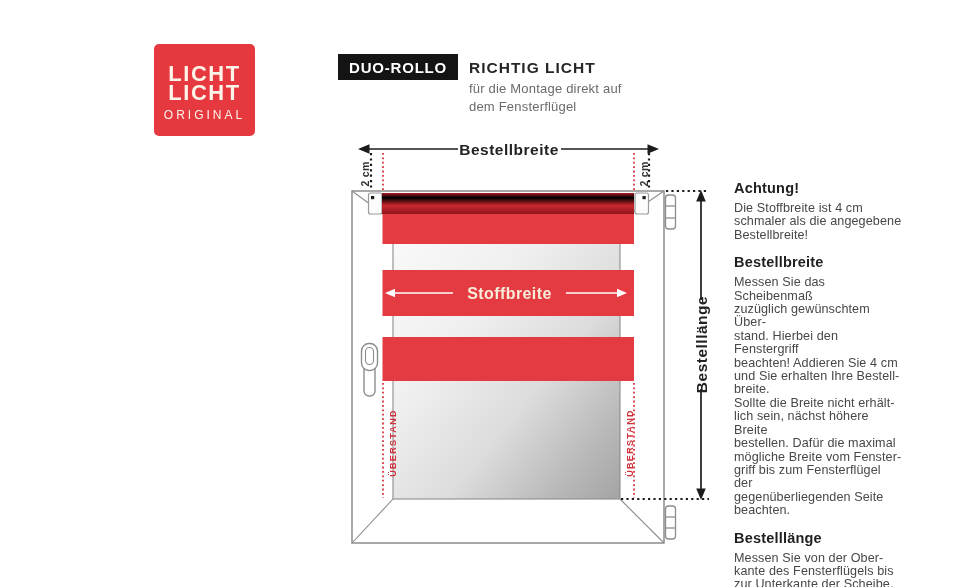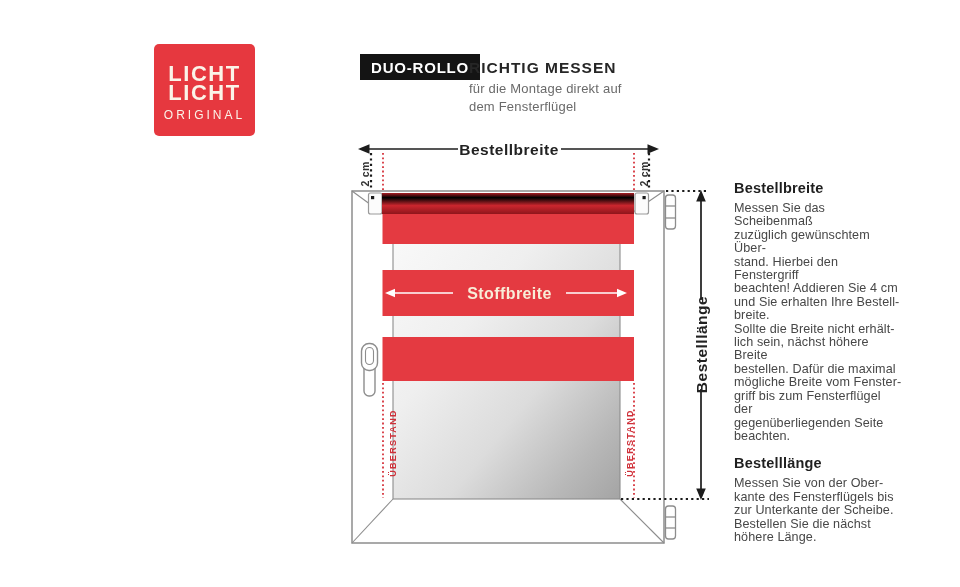--- a/index.html
+++ b/index.html
@@ -19,21 +19,21 @@
   }
   .logo .big {
     font-size:22px; font-weight:bold; letter-spacing:1.5px; line-height:18.5px;
   }
   .logo .small {
     font-size:12px; letter-spacing:3px; margin-top:6px; font-weight:normal;
   }
 
   
   .badge {
-    position:absolute; left:308px; top:38px; height:26px;
+    position:absolute; left:286px; top:38px; height:26px;
     background:#141414; color:#ffffff; font-size:15px; font-weight:bold;
     letter-spacing:0.8px; display:inline-flex; align-items:center; padding:4px 11px;
   }
   .title {
     position:absolute; left:417px; top:43px; font-size:15.5px; font-weight:bold;
     color:#262626; letter-spacing:1px;
   }
   .subtitle {
     position:absolute; left:417px; top:64px; font-size:13px; color:#6a6a6a;
     line-height:17.5px; white-space:pre-line; letter-spacing:0.2px;
@@ -61,21 +61,21 @@
 
 <div class="page">
 
   <div class="logo">
     <div class="big">LICHT</div>
     <div class="big">LICHT</div>
     <div class="small">ORIGINAL</div>
   </div>
 
   <div class="badge">DUO-ROLLO</div>
-  <div class="title">RICHTIG MESSEN</div>
+  <div class="title">RICHTIG LICHT</div>
   <div class="subtitle">für die Montage direkt auf
 dem Fensterflügel</div>
 
   <svg class="diagram-svg" width="400" height="445" viewBox="280 105 400 445" xmlns="http://www.w3.org/2000/svg">
     <defs>
       <linearGradient id="glassGrad" x1="0" y1="0" x2="1" y2="1">
         <stop offset="0" stop-color="#fafafa"></stop>
         <stop offset="0.35" stop-color="#efefef"></stop>
         <stop offset="0.62" stop-color="#dcdcdc"></stop>
         <stop offset="0.85" stop-color="#b8b8b8"></stop>
@@ -166,20 +166,26 @@
     <g>
       <line x1="649" y1="180" x2="649" y2="284" stroke="#1c1c1c" stroke-width="1.7"></line>
       <line x1="649" y1="373" x2="649" y2="478" stroke="#1c1c1c" stroke-width="1.7"></line>
       <polygon points="649,174 644.2,185.5 653.8,185.5" fill="#1c1c1c"></polygon>
       <polygon points="649,484 644.2,472.5 653.8,472.5" fill="#1c1c1c"></polygon>
       <text transform="translate(654.5,328.5) rotate(-90)" text-anchor="middle" font-size="15.5" font-weight="bold" fill="#222222" letter-spacing="0.5">Bestelllänge</text>
     </g>
   </svg>
 
   <div class="info-panel">
+    <div class="info-section">
+      <h3>Achtung!</h3>
+      <p>Die Stoffbreite ist 4 cm
+schmaler als die angegebene
+Bestellbreite!</p>
+    </div>
     <div class="info-section">
       <h3>Bestellbreite</h3>
       <p>Messen Sie das Scheibenmaß
 zuzüglich gewünschtem Über-
 stand. Hierbei den Fenstergriff
 beachten! Addieren Sie 4 cm
 und Sie erhalten Ihre Bestell-
 breite.
 Sollte die Breite nicht erhält-
 lich sein, nächst höhere Breite

